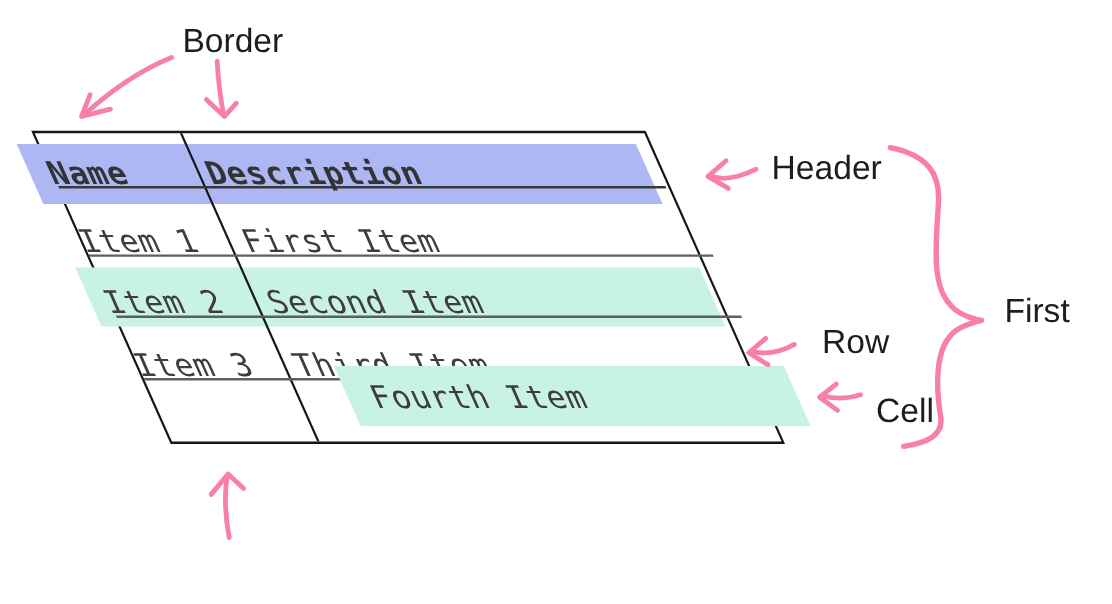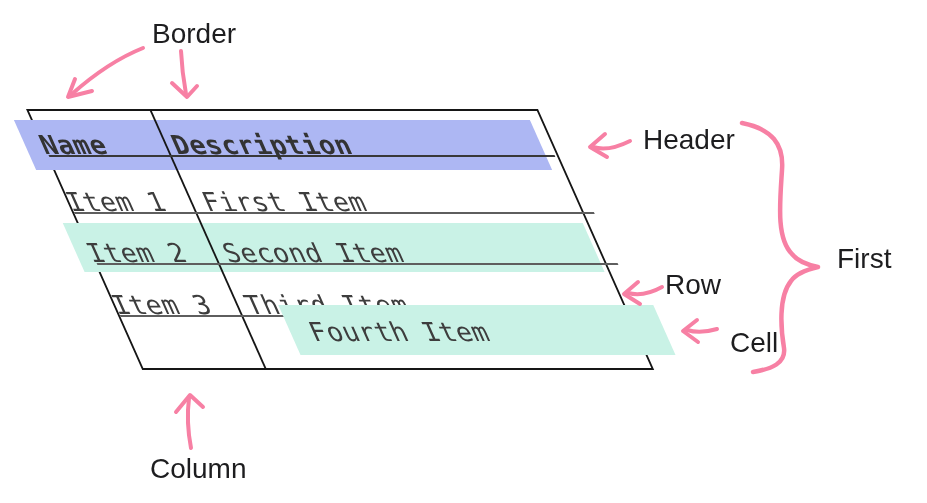--- a/index.html
+++ b/index.html
@@ -45,21 +45,21 @@
   .t-fourth{left:183px;top:208px;z-index:5;}
 
   
   .label{
     position:absolute;font-size:28px;line-height:1;
     color:var(--label_text,#1d1d1f);white-space:nowrap;z-index:8;
   }
   .lb-border{left:152px;top:20px;}
   .lb-header{left:643px;top:126px;}
   .lb-table{left:837px;top:245px;}
-  .lb-row{left:665px;top:271px;}
+  .lb-row{left:685px;top:271px;}
   .lb-cell{left:730px;top:317px;margin-top:12px;}
   .lb-column{left:150px;top:455px;}
 
   
   .ann{position:absolute;left:0;top:0;z-index:10;pointer-events:none;}
   .ann path{fill:none;stroke:var(--pink,#f780a4);stroke-width:4;stroke-linecap:round;stroke-linejoin:round;}
   .ann path.brace{stroke-width:4.5;}
 </style>
 </head>
 <body>
@@ -88,21 +88,20 @@
 
     <div class="band cell-band"></div>
     <div class="t t-fourth">Fourth Item</div>
   </div>
 
   <div class="label lb-header">Header</div>
   <div class="label lb-border">Border</div>
   <div class="label lb-table">First</div>
   <div class="label lb-row">Row</div>
   <div class="label lb-cell">Cell</div>
-  <div class="label lb-column">Column</div>
 
   <svg class="ann" width="927" height="503" viewBox="0 0 927 503">
 
     <path d="M143,48 Q108,62 72,94"></path>
     <path d="M75,79 L68,97 L92,91"></path>
 
     <path d="M181,51 Q182,72 186,94"></path>
     <path d="M172,83 L187,97 L197,86"></path>
 
     <path d="M630,141 Q608,152 593,147"></path>

